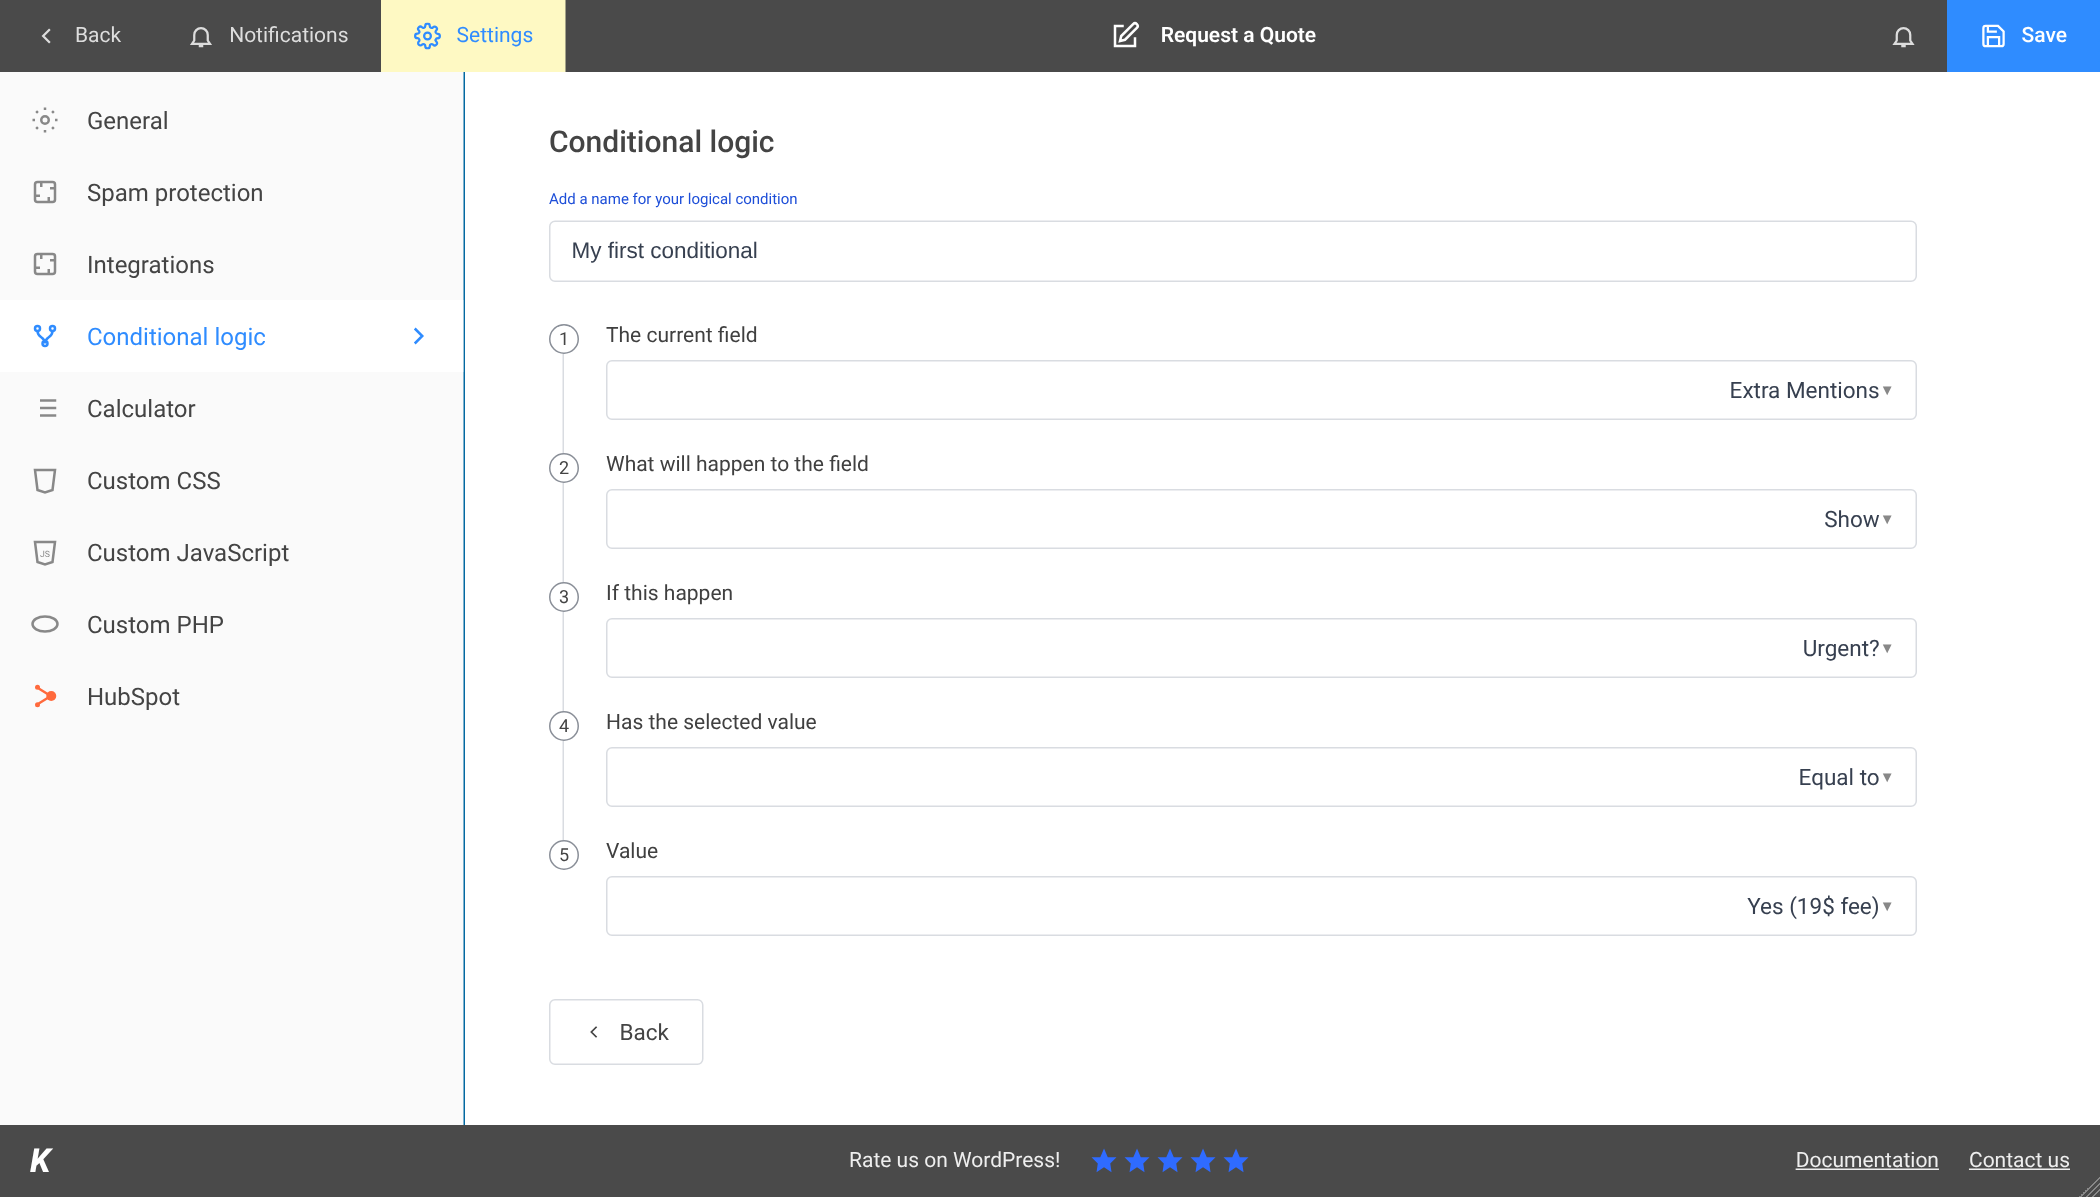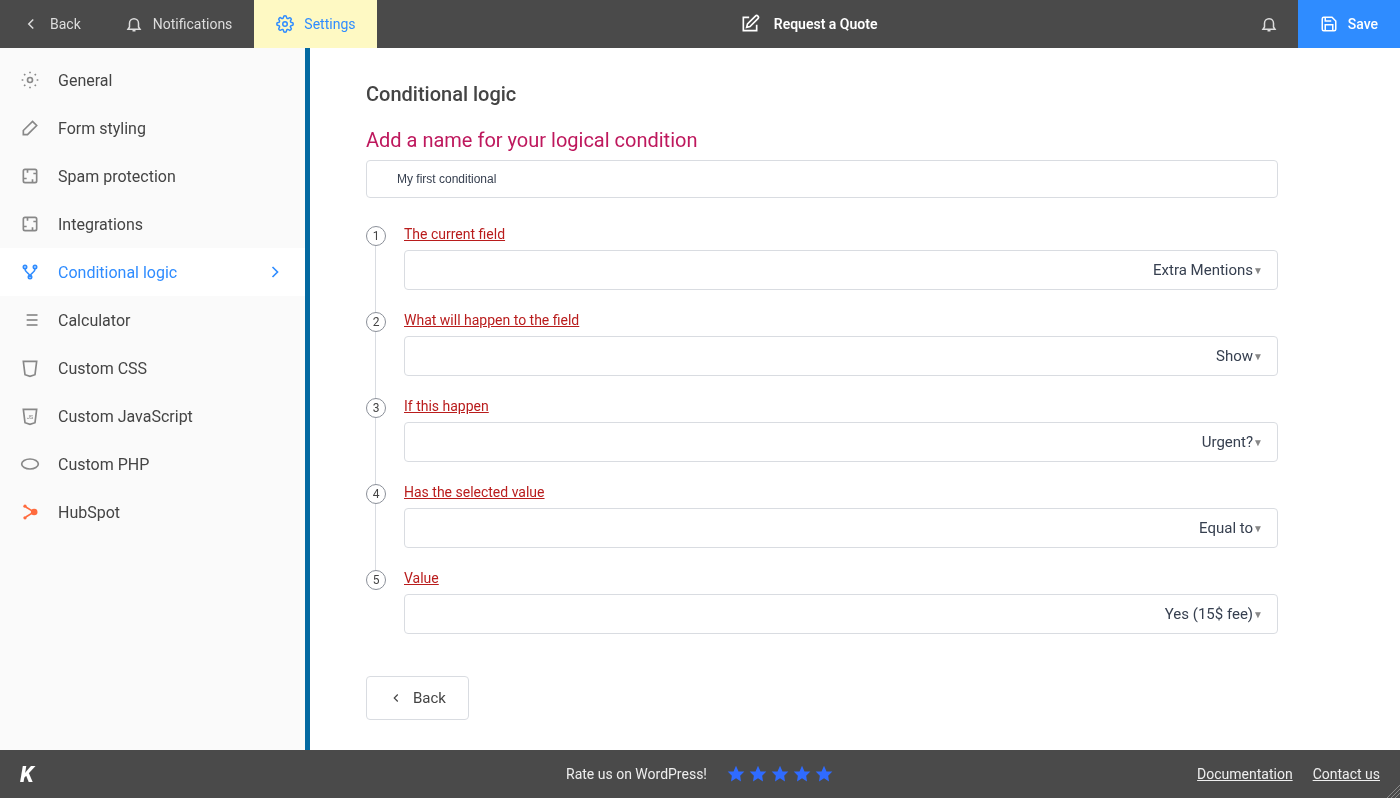--- a/index.html
+++ b/index.html
@@ -69,21 +69,21 @@
   .icon svg { width: 100%; height: 100%; display: block; }
 
   
   .main {
     flex: 1;
     display: flex;
     min-height: 0;
   }
   .sidebar {
     width: 310px;
-    border-right: 5px solid #0369a1;
+    border-right: 1px solid #0369a1;
     background: #fafafa;
     padding-top: 8px;
     overflow-y: auto;
   }
   .sidebar .item {
     display: flex;
     align-items: center;
     gap: 18px;
     padding: 14px 20px;
     font-size: 16px;
@@ -107,31 +107,31 @@
     overflow-y: auto;
     padding: 34px 56px 60px 56px;
   }
   h1.title {
     font-size: 20px;
     font-weight: 500;
     color: #444;
     margin-bottom: 22px;
   }
   .sublabel {
-    font-size: 20px;
-    color: #be185d;
+    font-size: 10px;
+    color: #1d4ed8;
     margin-bottom: 8px;
   }
   .textinput {
     width: 100%;
     max-width: 912px;
     border: 1px solid #d9dce1;
     border-radius: 4px;
-    padding: 11px 30px;
-    font-size: 12px;
+    padding: 11px 14px;
+    font-size: 15px;
     color: #374050;
     outline: none;
     margin-bottom: 28px;
   }
 
   .steps {
     position: relative;
     max-width: 912px;
   }
   .step {
@@ -161,23 +161,22 @@
     align-items: center;
     justify-content: center;
     font-size: 12px;
     color: #444;
     background: #fff;
     z-index: 1;
   }
   .step .body { flex: 1; }
   .step .body .lbl {
     font-size: 14px;
-    color: #b91c1c;
+    color: #404040;
     margin-bottom: 8px;
-    text-decoration: underline;
   }
   .select {
     width: 100%;
     border: 1px solid #d9dce1;
     border-radius: 4px;
     padding: 10px 14px;
     font-size: 15px;
     color: #374050;
     background: #fff;
     display: flex;
@@ -313,28 +312,20 @@
 
   <div class="sidebar">
     <div class="item">
       <span class="icon">
           <svg viewBox="0 0 24 24" fill="none" stroke="currentColor" stroke-width="2">
             <circle cx="12" cy="12" r="3"></circle>
             <path d="M12 2v2M12 20v2M4.93 4.93l1.41 1.41M17.66 17.66l1.41 1.41M2 12h2M20 12h2M4.93 19.07l1.41-1.41M17.66 6.34l1.41-1.41"></path>
           </svg>
         </span>
       <span>General</span>
-    </div>
-    <div class="item">
-      <span class="icon">
-          <svg viewBox="0 0 24 24" fill="none" stroke="currentColor" stroke-width="2">
-            <path d="M15 4l5 5L9 20H4v-5z"></path>
-          </svg>
-        </span>
-      <span>Form styling</span>
     </div>
     <div class="item">
       <span class="icon">
           <svg viewBox="0 0 24 24" fill="none" stroke="currentColor" stroke-width="2">
             <rect x="4" y="4" width="16" height="16" rx="2"></rect>
             <path d="M9 4v4M15 20v-4M4 15h4M20 9h-4"></path>
           </svg>
         </span>
       <span>Spam protection</span>
     </div>
@@ -464,21 +455,21 @@
             <span class="caret">▼</span>
           </div>
         </div>
       </div>
 
       <div class="step">
         <div class="num">5</div>
         <div class="body">
           <div class="lbl">Value</div>
           <div class="select">
-            <span>Yes (15$ fee)</span>
+            <span>Yes (19$ fee)</span>
             <span class="caret">▼</span>
           </div>
         </div>
       </div>
 
     </div>
 
     <div class="backbtn">
       <span class="icon" style="width:14px;height:14px;">
         <svg viewBox="0 0 24 24" fill="none" stroke="currentColor" stroke-width="2">

